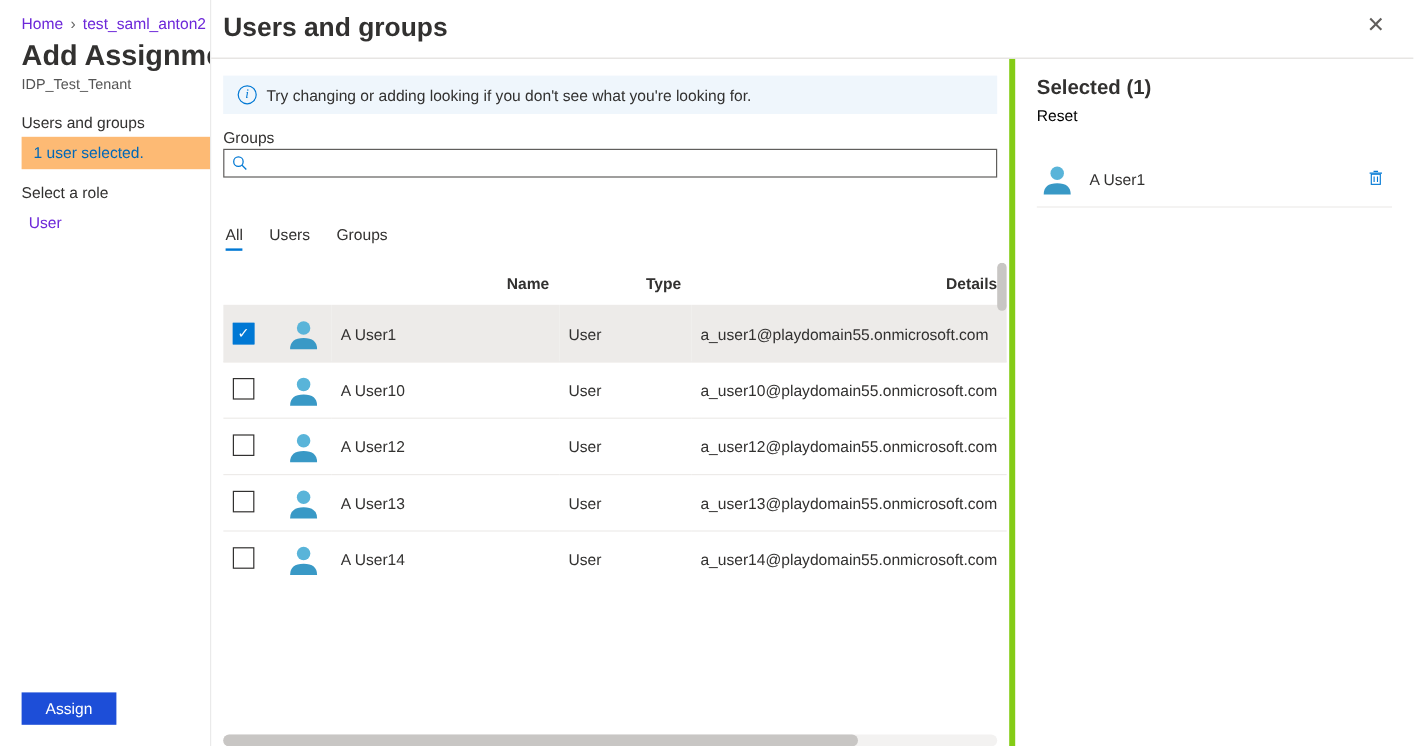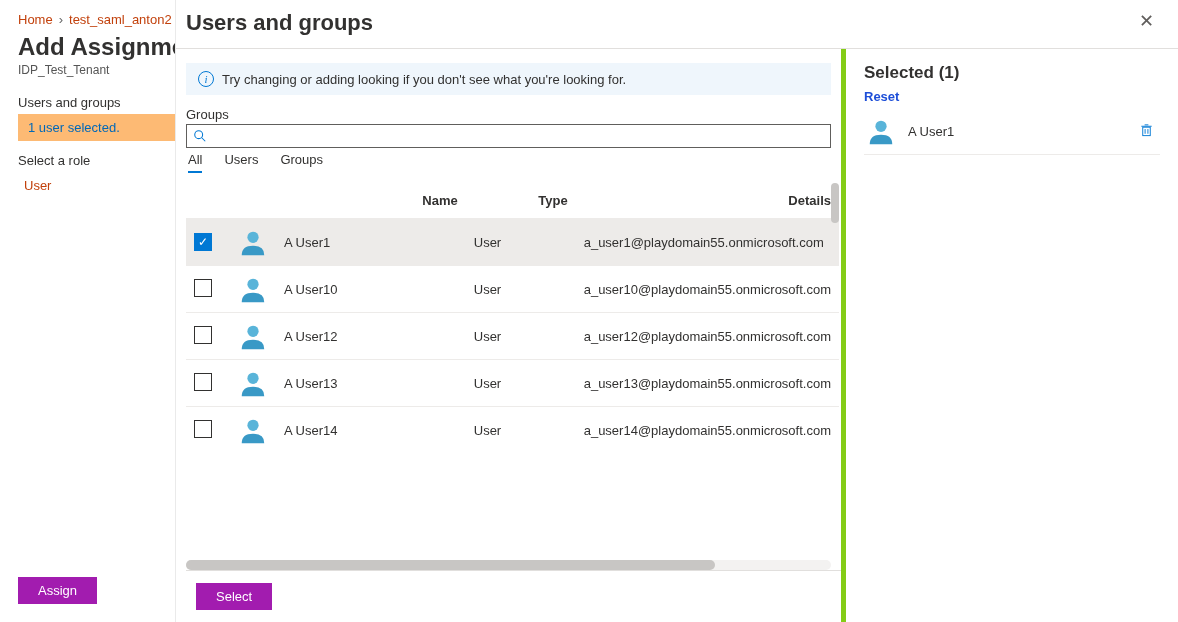--- a/index.html
+++ b/index.html
@@ -6,21 +6,21 @@
   body {
     font-family: "Segoe UI", Arial, sans-serif;
     font-size: 13px;
     color: #323130;
     background: #fff;
     width: 1178px;
     height: 622px;
     overflow: hidden;
     position: relative;
   }
-  a { color: #c2410c; text-decoration: none; cursor: pointer; }
+  a { color: #6d28d9; text-decoration: none; cursor: pointer; }
 
   
   .underlay {
     position: absolute;
     left: 0; top: 0;
     width: 1178px;
     height: 622px;
     padding: 12px 18px;
   }
   .breadcrumb { font-size: 13px; margin-bottom: 6px; display: flex; align-items: center; gap: 6px; }
@@ -36,21 +36,21 @@
     margin-bottom: 12px;
     width: 160px;
   }
   .role-link { margin-top: 6px; display:block; padding: 4px 6px;}
 
   .assign-btn-wrap {
     position: absolute;
     left: 18px; bottom: 18px;
   }
   .primary-btn {
-    background: #a21caf;
+    background: #1d4ed8;
     color: #fff;
     border: none;
     padding: 6px 20px;
     font-size: 13px;
     cursor: pointer;
     font-family: inherit;
   }
 
   
   .panel {
@@ -137,20 +137,21 @@
     padding-left: 4px;
   }
   .results-count { font-size: 13px; color: #323130; margin: 4px 0 10px 6px; }
 
   .tabs { display: flex; gap: 22px; padding-left: 2px; margin-bottom: 10px; }
   .tab {
     font-size: 13px;
     padding: 4px 0;
     cursor: pointer;
     color: #323130;
+    margin-top: 36px;
   }
   .tab.active { border-bottom: 2px solid #0078d4; color: #323130; font-weight:400;}
 
   .table-wrap {
     flex: 1;
     overflow-y: auto;
     overflow-x: auto;
     margin-right: 2px;
     position: relative;
   }
@@ -199,21 +200,21 @@
   }
 
   
   .panel-side {
     flex: 1;
     border-left: 5px solid #84cc16;
     padding: 14px 18px;
     overflow-y: auto;
   }
   .side-title { font-size: 17px; font-weight: 600; margin-bottom: 6px; }
-  .reset-link { font-size: 13px; color: #1d4ed8; cursor: pointer; display:inline-block; margin-bottom: 4px; font-weight: bold;}
+  .reset-link { font-size: 13px; color: #000000; cursor: pointer; display:inline-block; margin-bottom: 22px;}
   .selected-row {
     display: flex;
     align-items: center;
     justify-content: space-between;
     border-bottom: 1px solid #edebe9;
     padding: 8px 2px;
   }
   .selected-left { display:flex; align-items:center; gap: 12px;}
   .del-btn {
     background: none; border: none; cursor: pointer;
@@ -354,23 +355,20 @@
     <td>User</td>
     <td>a_user14@playdomain55.onmicrosoft.com</td>
               </tr>
             </tbody>
         </table>
       </div>
       <div class="hscroll-track">
         <div class="hscroll-thumb"></div>
       </div>
 
-      <div class="panel-footer">
-        <button class="primary-btn">Select</button>
-      </div>
     </div>
 
     <div class="panel-side">
       <div class="side-title">
         <span>Selected</span> (<span>1</span>)
       </div>
       <a class="reset-link">Reset</a>
       <div id="selected-list">
           <div class="selected-row">
     <div class="selected-left">

